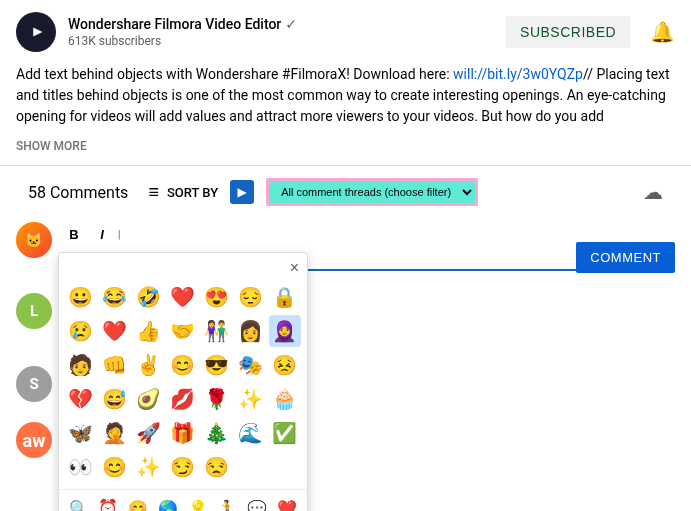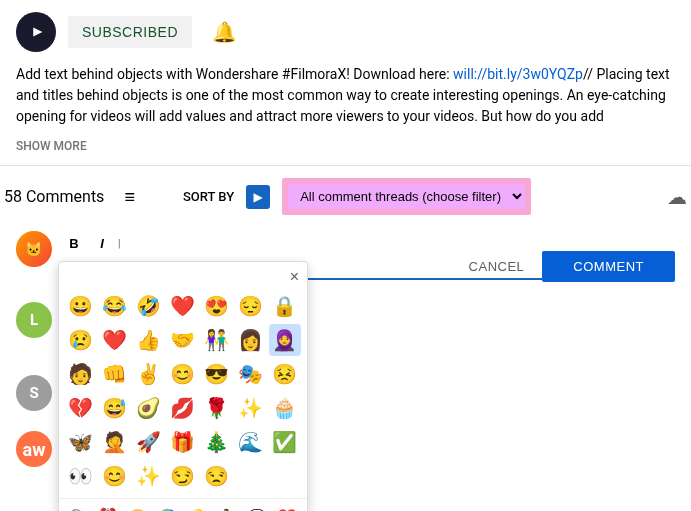--- a/index.html
+++ b/index.html
@@ -66,31 +66,31 @@
       display: block;
     }
 
     
     .divider { border: none; border-top: 1px solid #e0e0e0; margin: 0; }
 
     
     .comments-header {
       display: flex;
       align-items: center;
-      padding: 12px 4px 8px;
+      padding: 12px 28px 8px;
       gap: 8px;
     }
     .comment-count { font-size: 16px; font-weight: 400; color: #030303; }
     .sort-icon { font-size: 18px; color: #030303; margin-left: 12px; cursor: pointer; }
-    .sort-label { font-size: 13px; color: #030303; font-weight: 500; margin-left: 40px; }
+    .sort-label { font-size: 13px; color: #030303; font-weight: 500; }
     .sort-select {
-      border: 6px solid #f9a8d4;
+      border: 3px solid #f9a8d4;
       border-radius: 2px;
-      background: #f0abfc;
-      font-size: 13px;
+      background: #5eead4;
+      font-size: 11px;
       color: #030303;
       padding: 4px 8px;
       cursor: pointer;
       margin-left: 4px;
     }
     .play-icon-sort {
       width: 24px; height: 24px;
       background: #1565c0;
       border-radius: 3px;
       display: flex; align-items: center; justify-content: center;
@@ -166,21 +166,21 @@
       padding: 6px 10px;
       letter-spacing: 0.5px;
     }
     .comment-btn {
       background: #065fd4;
       border: none;
       color: #fff;
       font-size: 13px;
       font-weight: 500;
       cursor: pointer;
-      padding: 8px 31px;
+      padding: 8px 14px;
       border-radius: 2px;
       letter-spacing: 0.5px;
     }
 
     
     .emoji-picker {
       position: absolute;
       top: 38px;
       left: 58px;
       width: 250px;
@@ -260,20 +260,27 @@
   </style>
 </head>
 <body>
 
 <div class="channel-header">
   <div class="channel-logo">
     <svg viewBox="0 0 24 24" fill="none">
       <circle cx="12" cy="12" r="12" fill="#1a1a2e"></circle>
       <polygon points="9,7 19,12 9,17" fill="white"></polygon>
     </svg>
+  </div>
+  <div class="channel-info">
+    <div class="channel-name">
+      <span>Wondershare Filmora Video Editor</span>
+      <span class="verified-icon">✓</span>
+    </div>
+    <div class="channel-subs">613K subscribers</div>
   </div>
   <button class="subscribe-btn">SUBSCRIBED</button>
   <span class="bell-icon">🔔</span>
 </div>
 
 <div class="description">
   <span>Add text behind objects with Wondershare #FilmoraX! Download here: </span><a href="#">will://bit.ly/3w0YQZp</a><span>// Placing text and titles behind objects is one of the most common way to create interesting openings. An eye-catching opening for videos will add values and attract more viewers to your videos.  But how do you add</span>
 </div>
 <span class="show-more">SHOW MORE</span>
 
@@ -360,21 +367,20 @@
       <span class="emoji-tab">😊</span>
       <span class="emoji-tab">🌎</span>
       <span class="emoji-tab">💡</span>
       <span class="emoji-tab">🏃</span>
       <span class="emoji-tab">💬</span>
       <span class="emoji-tab">❤️</span>
     </div>
   </div>
 
   <div class="comment-actions">
-    <button class="cancel-btn">CANCEL</button>
     <button class="comment-btn">COMMENT</button>
   </div>
 </div>
 
 <div class="comments-list">
 
   <div class="comment-item">
     <div class="comment-avatar-placeholder" style="background:#8bc34a;">L</div>
     <div class="comment-body">
       <span class="comment-author">Live Simp...</span>

